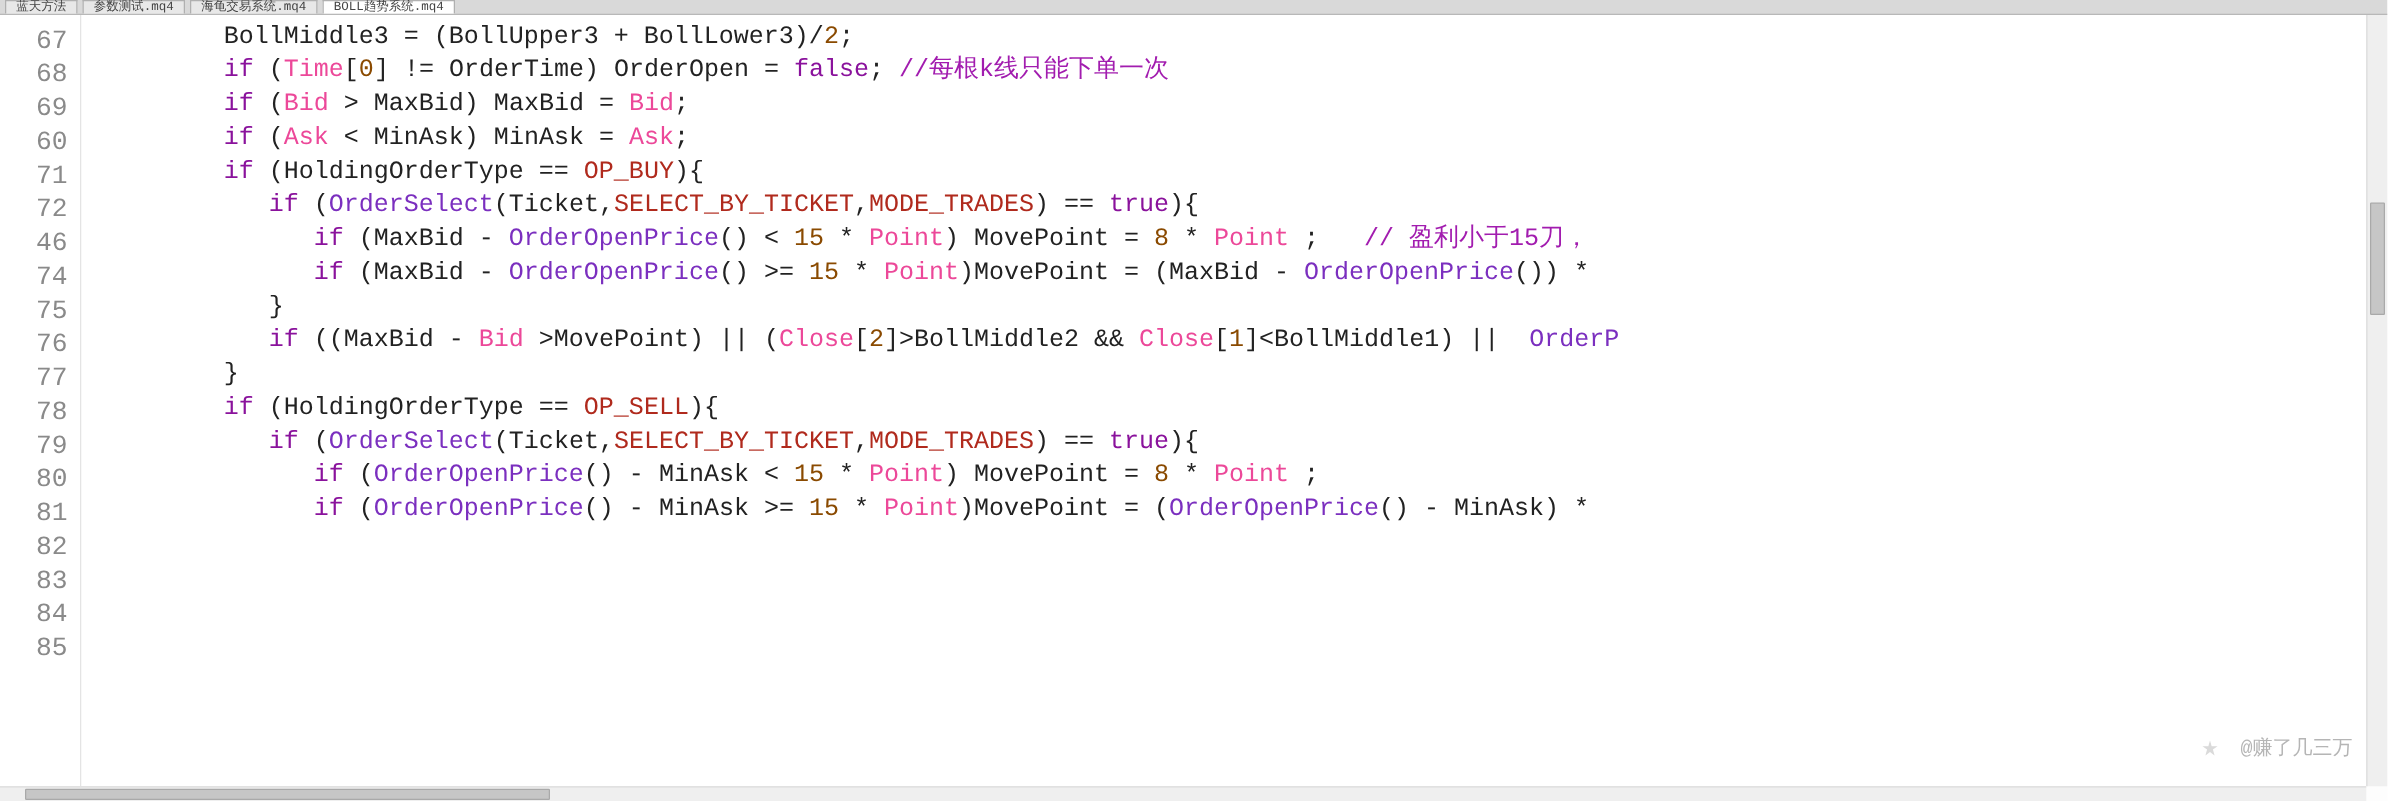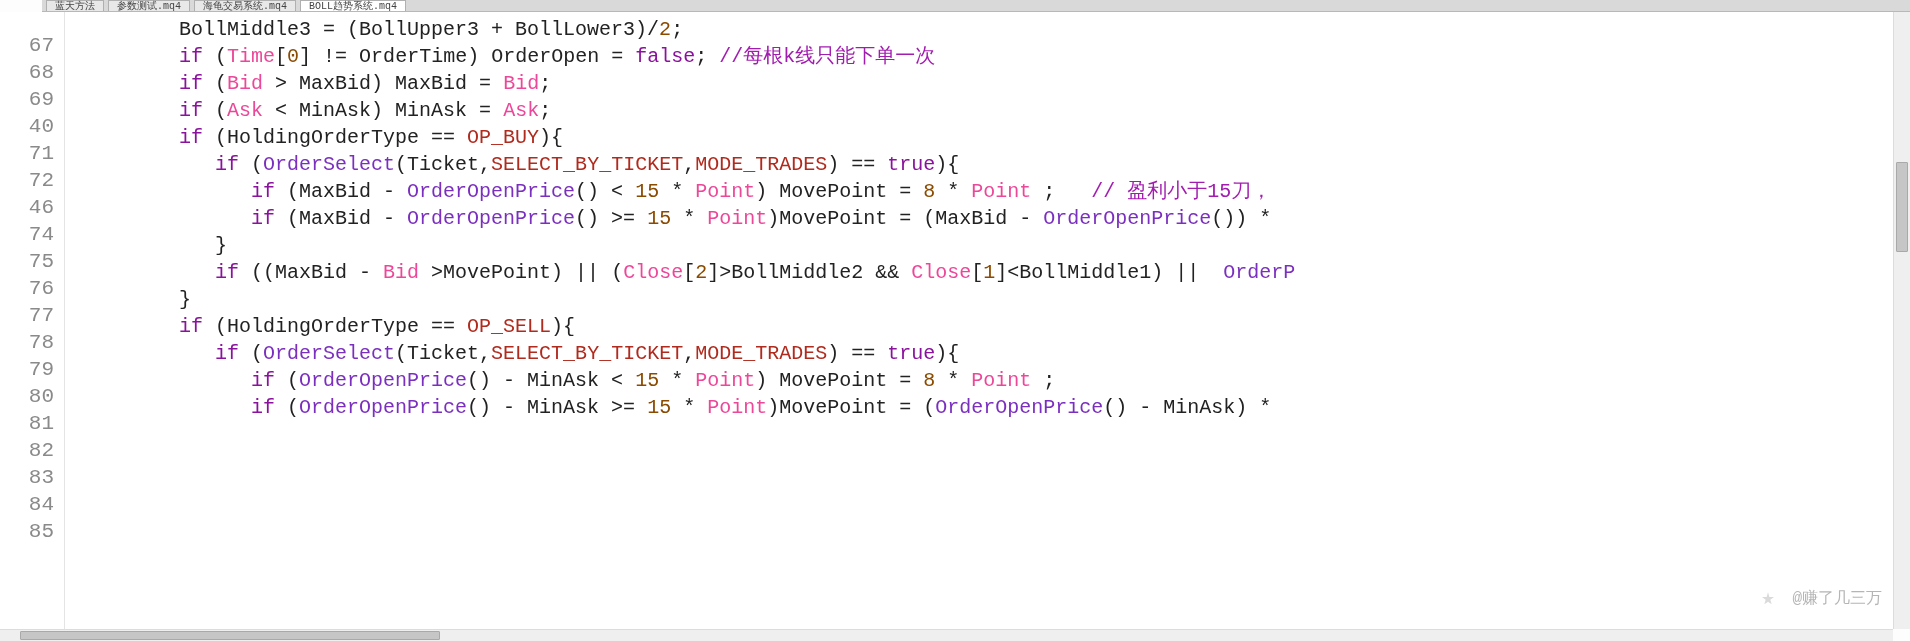--- a/index.html
+++ b/index.html
@@ -14,21 +14,20 @@
   }
   .tab-bar {
     height: 12px;
     background: #d9d9d9;
     border-bottom: 1px solid #b8b8b8;
     display: flex;
     align-items: flex-end;
     padding-left: 4px;
     gap: 4px;
     overflow: hidden;
-    margin-left: 42px;
   }
   .tab {
     background: #e8e8e8;
     border: 1px solid #b0b0b0;
     border-bottom: none;
     padding: 0 8px;
     font-size: 10px;
     color: #444;
     height: 11px;
     line-height: 11px;
@@ -40,21 +39,21 @@
     height: calc(100% - 12px - 12px);
     background: #ffffff;
   }
   .gutter {
     width: 65px;
     background: #ffffff;
     border-right: 1px solid #e4e4e4;
     color: #8a8a8a;
     text-align: right;
     padding-right: 10px;
-    padding-top: 20px;
+    padding-top: 8px;
     line-height: 27px;
     font-size: 21px;
     user-select: none;
   }
   .code {
     flex: 1;
     padding-top: 4px;
     padding-left: 6px;
     white-space: pre;
     line-height: 27px;
@@ -123,21 +122,21 @@
     <div class="tab">参数测试.mq4</div>
     <div class="tab">海龟交易系统.mq4</div>
     <div class="tab active">BOLL趋势系统.mq4</div>
   </div>
 
 <div class="editor">
   <div class="gutter" id="gutter">
       <div>67</div>
       <div>68</div>
       <div>69</div>
-      <div>40</div>
+      <div>60</div>
       <div>71</div>
       <div>72</div>
       <div>46</div>
       <div>74</div>
       <div>75</div>
       <div>76</div>
       <div>77</div>
       <div>78</div>
       <div>79</div>
       <div>80</div>

